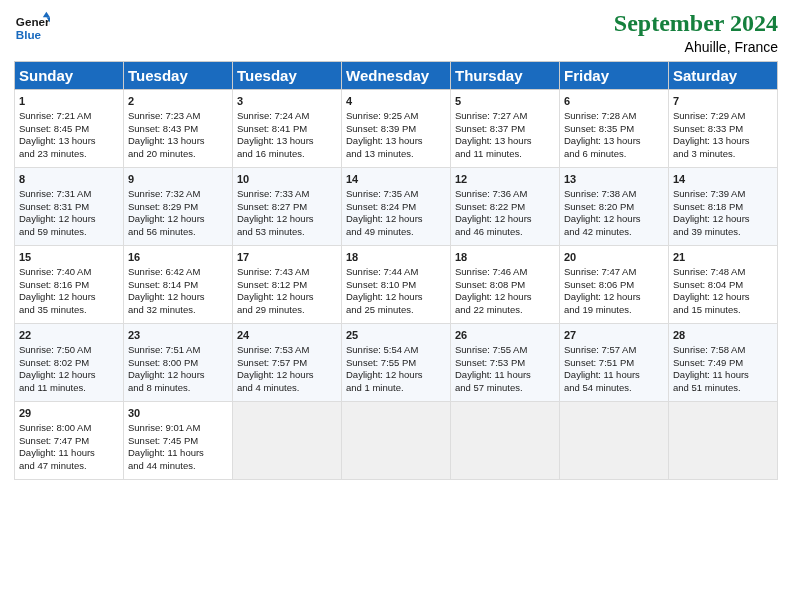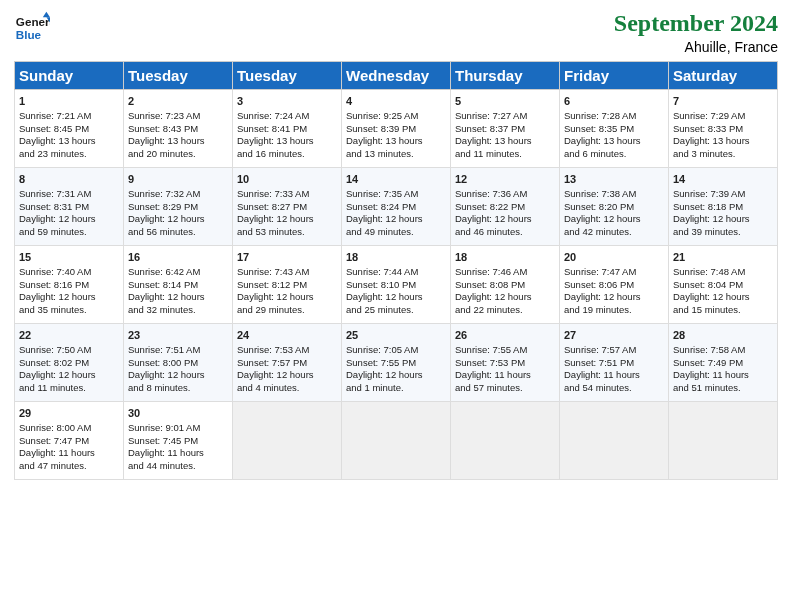--- a/index.html
+++ b/index.html
@@ -282,21 +282,21 @@
           </td>
           <td>
             <span class="day-num">24</span>
             <div>Sunrise: 7:53 AM</div>
             <div>Sunset: 7:57 PM</div>
             <div>Daylight: 12 hours</div>
             <div>and 4 minutes.</div>
           </td>
           <td>
             <span class="day-num">25</span>
-            <div>Sunrise: 7:05 AM</div>
+            <div>Sunrise: 5:54 AM</div>
             <div>Sunset: 7:55 PM</div>
             <div>Daylight: 12 hours</div>
             <div>and 1 minute.</div>
           </td>
           <td>
             <span class="day-num">26</span>
             <div>Sunrise: 7:55 AM</div>
             <div>Sunset: 7:53 PM</div>
             <div>Daylight: 11 hours</div>
             <div>and 57 minutes.</div>

